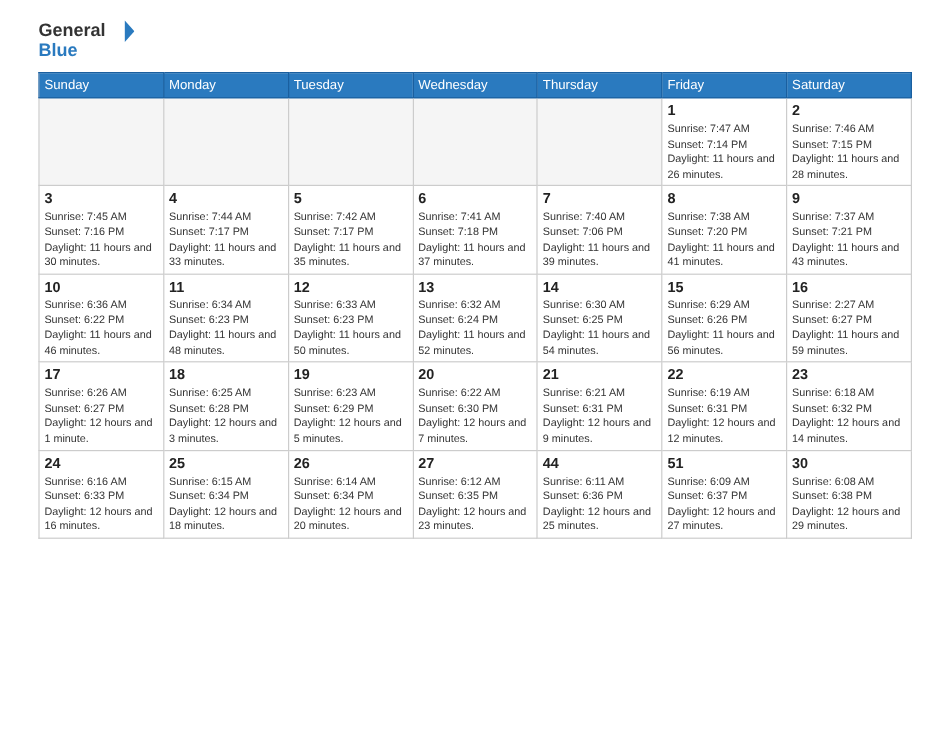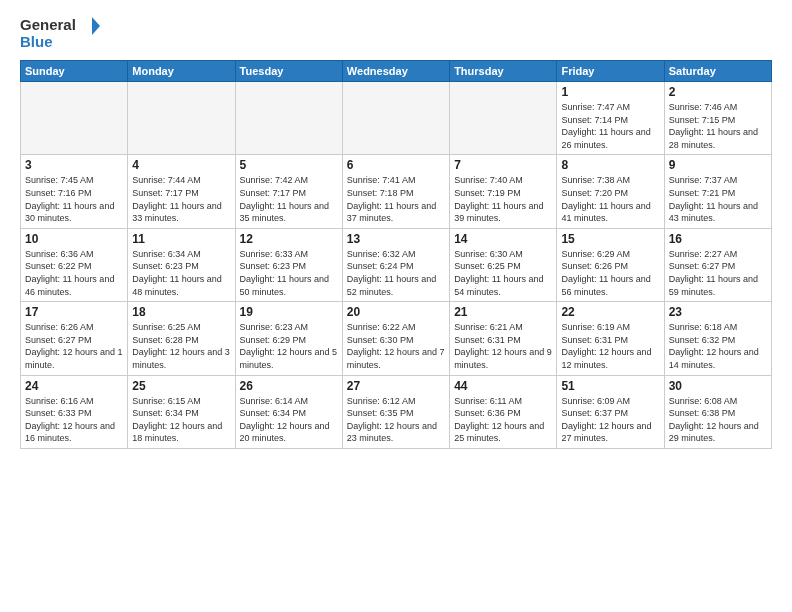--- a/index.html
+++ b/index.html
@@ -6,21 +6,21 @@
     body {
       font-family: Arial, sans-serif;
       background: #fff;
       width: 792px;
       height: 612px;
       overflow: hidden;
     }
     .page {
       width: 792px;
       height: 612px;
-      padding: 12px 20px;
+      padding: 12px 32px;
     }
     .header {
       display: flex;
       justify-content: space-between;
       align-items: flex-start;
       margin-bottom: 8px;
     }
     .logo {
       display: flex;
       align-items: center;
@@ -43,21 +43,21 @@
       border-collapse: collapse;
       table-layout: fixed;
       font-size: 9.5px;
     }
     .calendar thead th {
       background: #2a7abf;
       color: #fff;
       padding: 4px 4px;
       text-align: left;
       font-size: 11px;
-      font-weight: bold;
+      font-weight: normal;
       border: 1px solid #1a5f9f;
     }
     .calendar tbody td {
       border: 1px solid #ccc;
       vertical-align: top;
       padding: 3px 4px;
       height: 72px;
       background: #fff;
     }
     .calendar tbody td.empty {
@@ -155,21 +155,21 @@
           <td>
             <div class="day-number">6</div>
             <div class="day-info">Sunrise: 7:41 AM
 Sunset: 7:18 PM
 Daylight: 11 hours
 and 37 minutes.</div>
           </td>
           <td>
             <div class="day-number">7</div>
             <div class="day-info">Sunrise: 7:40 AM
-Sunset: 7:19 PM
+Sunset: 7:06 PM
 Daylight: 11 hours
 and 39 minutes.</div>
           </td>
           <td>
             <div class="day-number">8</div>
             <div class="day-info">Sunrise: 7:38 AM
 Sunset: 7:20 PM
 Daylight: 11 hours
 and 41 minutes.</div>
           </td>

